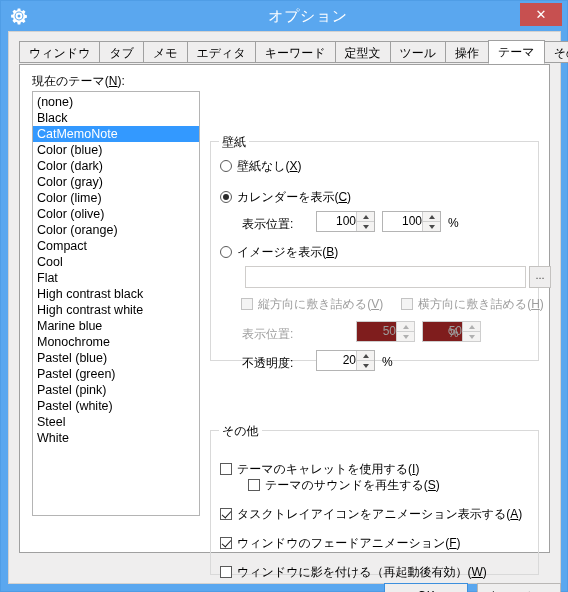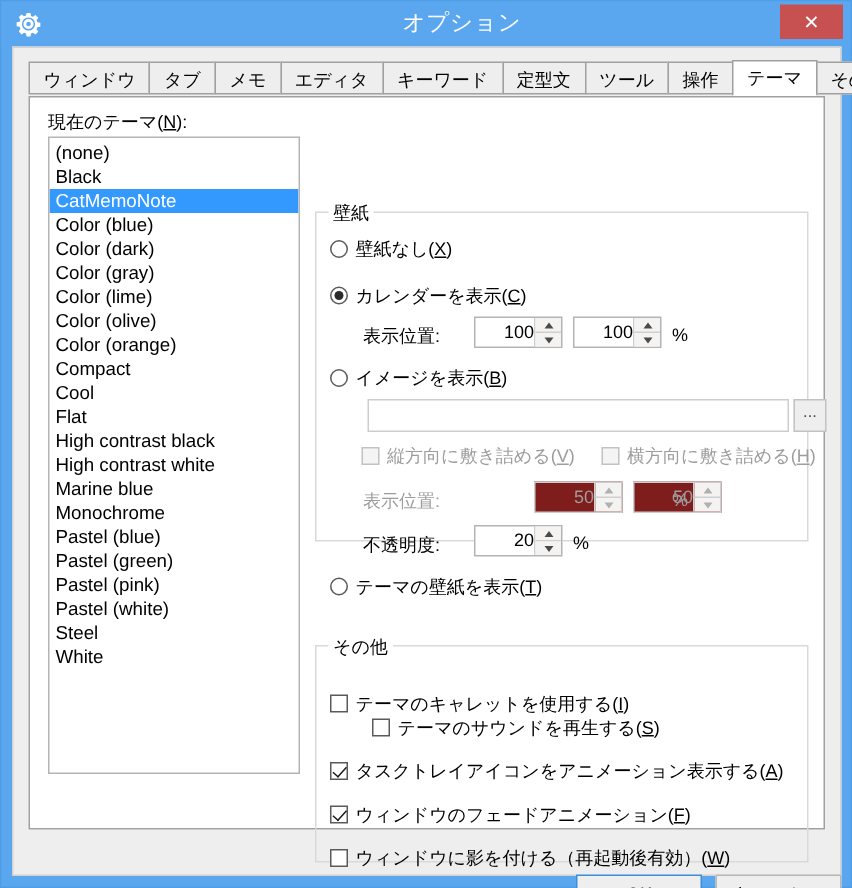--- a/index.html
+++ b/index.html
@@ -442,23 +442,20 @@
       <div class="field-label" style="left:222px; top:290px;">不透明度:</div>
       <div class="spinner" style="left:296px; top:285px; width:59px;">
         <div class="spin-value">20</div>
         <div class="spin-btns">
           <div class="spin-btn up"></div>
           <div class="spin-btn down"></div>
         </div>
       </div>
       <div class="pct" style="left:362px; top:290px;">%</div>
 
-      <div class="radio-row" style="left:200px; top:318px;">
-        <span class="radio-mark"></span><span>テーマの壁紙を表示(</span><span class="ul">T</span><span>)</span>
-      </div>
 
       <div class="groupbox" id="grp-other">
         <span class="group-title">その他</span>
       </div>
 
       <div id="other-checks">
           <div class="check-row" style="left: 200px; top: 396px;"><span class="check-mark"></span><span>テーマのキャレットを使用する(</span><span class="ul">I</span><span>)</span></div>
           <div class="check-row" style="left: 200px; top: 412px; margin-left: 28px;"><span class="check-mark"></span><span>テーマのサウンドを再生する(</span><span class="ul">S</span><span>)</span></div>
           <div class="check-row" style="left: 200px; top: 441px;"><span class="check-mark checked"></span><span>タスクトレイアイコンをアニメーション表示する(</span><span class="ul">A</span><span>)</span></div>
           <div class="check-row" style="left: 200px; top: 470px;"><span class="check-mark checked"></span><span>ウィンドウのフェードアニメーション(</span><span class="ul">F</span><span>)</span></div>

